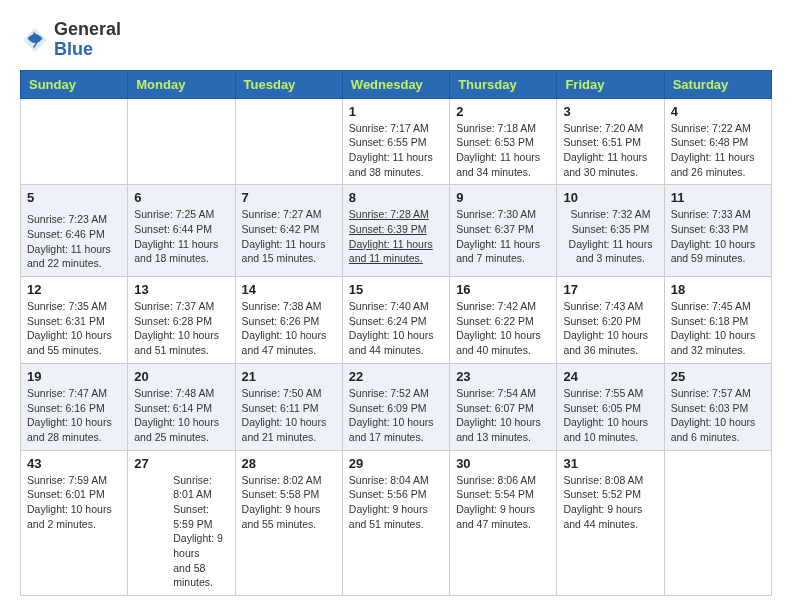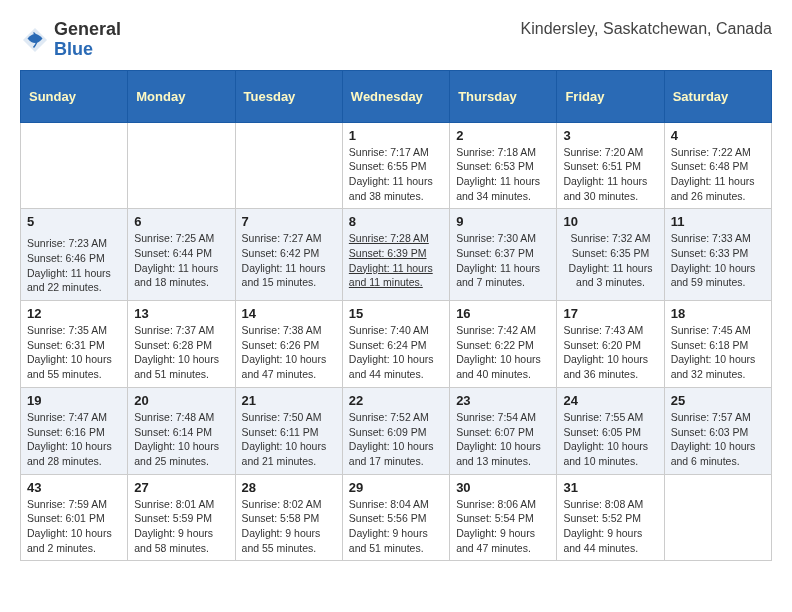--- a/index.html
+++ b/index.html
@@ -52,23 +52,23 @@
       font-size: 16px;
       color: #444;
     }
     .calendar {
       width: 100%;
       border-collapse: collapse;
       border: 1px solid #ccc;
     }
     .calendar th {
       background-color: #2a6ab5;
-      color: #fef9c3;
+      color: #bef264;
       text-align: left;
-      padding: 18px 8px;
+      padding: 6px 8px;
       font-size: 13px;
       border: 1px solid #1a5aa5;
     }
     .calendar td {
       vertical-align: top;
       border: 1px solid #ccc;
       padding: 5px 6px;
       width: 107px;
       min-height: 80px;
     }
@@ -104,21 +104,20 @@
       <polygon points="20,4 36,20 20,36 4,20" fill="#2a6ab5" opacity="0.15"></polygon>
       <path d="M10,18 Q20,6 30,18 Q20,30 10,18Z" fill="#2a6ab5"></path>
       <path d="M18,10 Q28,18 18,30" fill="none" stroke="#2a6ab5" stroke-width="2"></path>
     </svg>
     <div class="logo-text">
       <span class="logo-general">General</span>
       <span class="logo-blue">Blue</span>
     </div>
   </div>
   <div class="title-block">
-    <div class="title-location">Kindersley, Saskatchewan, Canada</div>
   </div>
 </div>
 
 <table class="calendar">
   <thead>
     <tr>
     <th>Sunday</th>
         <th>Monday</th>
         <th>Tuesday</th>
         <th>Wednesday</th>
@@ -317,21 +316,21 @@
       <tr>
         <td>
           <span class="day-num">43</span>
           <div class="day-info" style="white-space: pre-line;">Sunrise: 7:59 AM
 Sunset: 6:01 PM
 Daylight: 10 hours
 and 2 minutes.</div>
         </td>
         <td>
           <span class="day-num">27</span>
-          <div class="day-info" style="white-space: pre-line;">Sunrise: 8:01 AM
+          <div class="day-info" style="white-space: pre-line; margin-left: 39px;">Sunrise: 8:01 AM
 Sunset: 5:59 PM
 Daylight: 9 hours
 and 58 minutes.</div>
         </td>
         <td>
           <span class="day-num">28</span>
           <div class="day-info" style="white-space: pre-line;">Sunrise: 8:02 AM
 Sunset: 5:58 PM
 Daylight: 9 hours
 and 55 minutes.</div>

